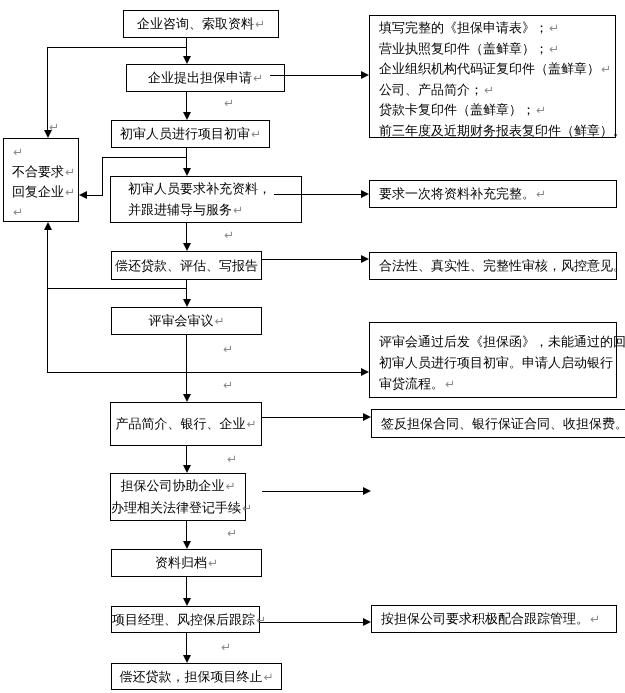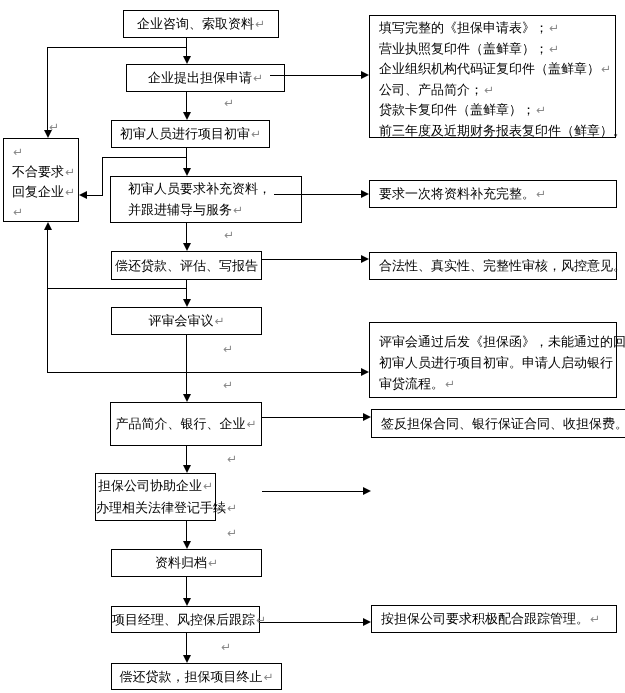--- a/index.html
+++ b/index.html
@@ -67,21 +67,21 @@
   </div>
 
   <div class="box" style="left:111px;top:307px;width:151px;height:28px">
     <div class="ln c"><span>评审会审议</span><span class="ret">↵</span></div>
   </div>
 
   <div class="box" style="left:110px;top:402px;width:152px;height:44px;line-height:20px">
     <div class="ln c"><span>产品简介、银行、企业</span><span class="ret">↵</span></div>
   </div>
 
-  <div class="box" style="left:95px;top:473px;width:121px;height:48px;line-height:21px">
+  <div class="box" style="left:110px;top:473px;width:136px;height:48px;line-height:21px">
     <div class="ln c"><span>担保公司协助企业</span><span class="ret">↵</span></div>
     <div class="ln c"><span>办理相关法律登记手续</span><span class="ret">↵</span></div>
   </div>
 
   <div class="box" style="left:111px;top:549px;width:151px;height:28px">
     <div class="ln c"><span>资料归档</span><span class="ret">↵</span></div>
   </div>
 
   <div class="box" style="left:111px;top:606px;width:149px;height:27px">
     <div class="ln c"><span>项目经理、风控保后跟踪</span><span class="ret">↵</span></div>

